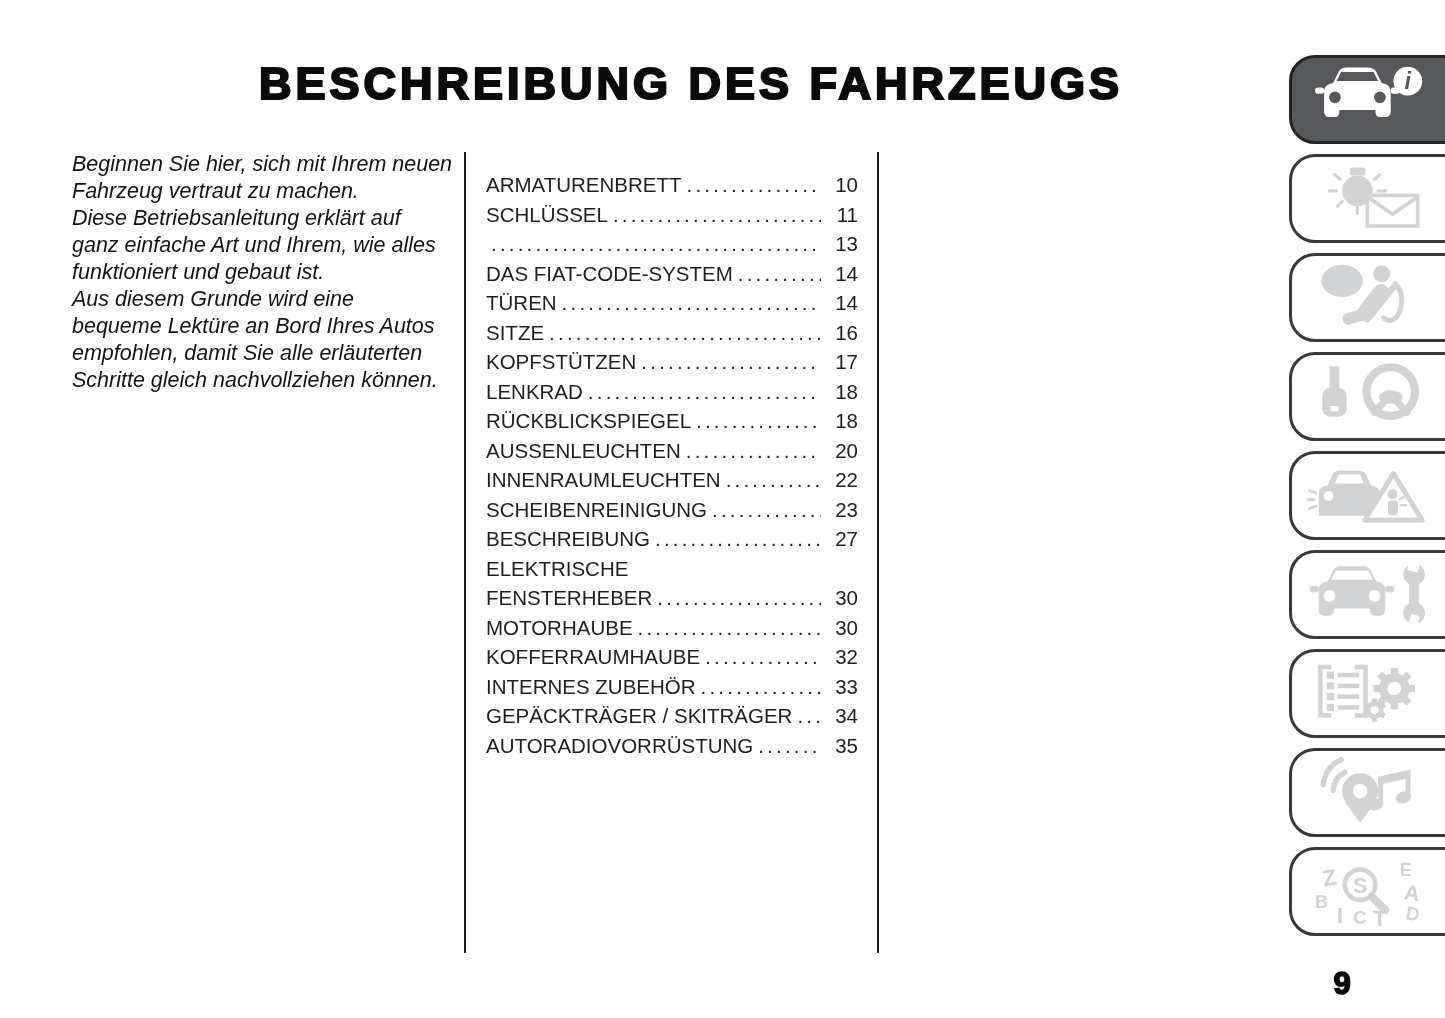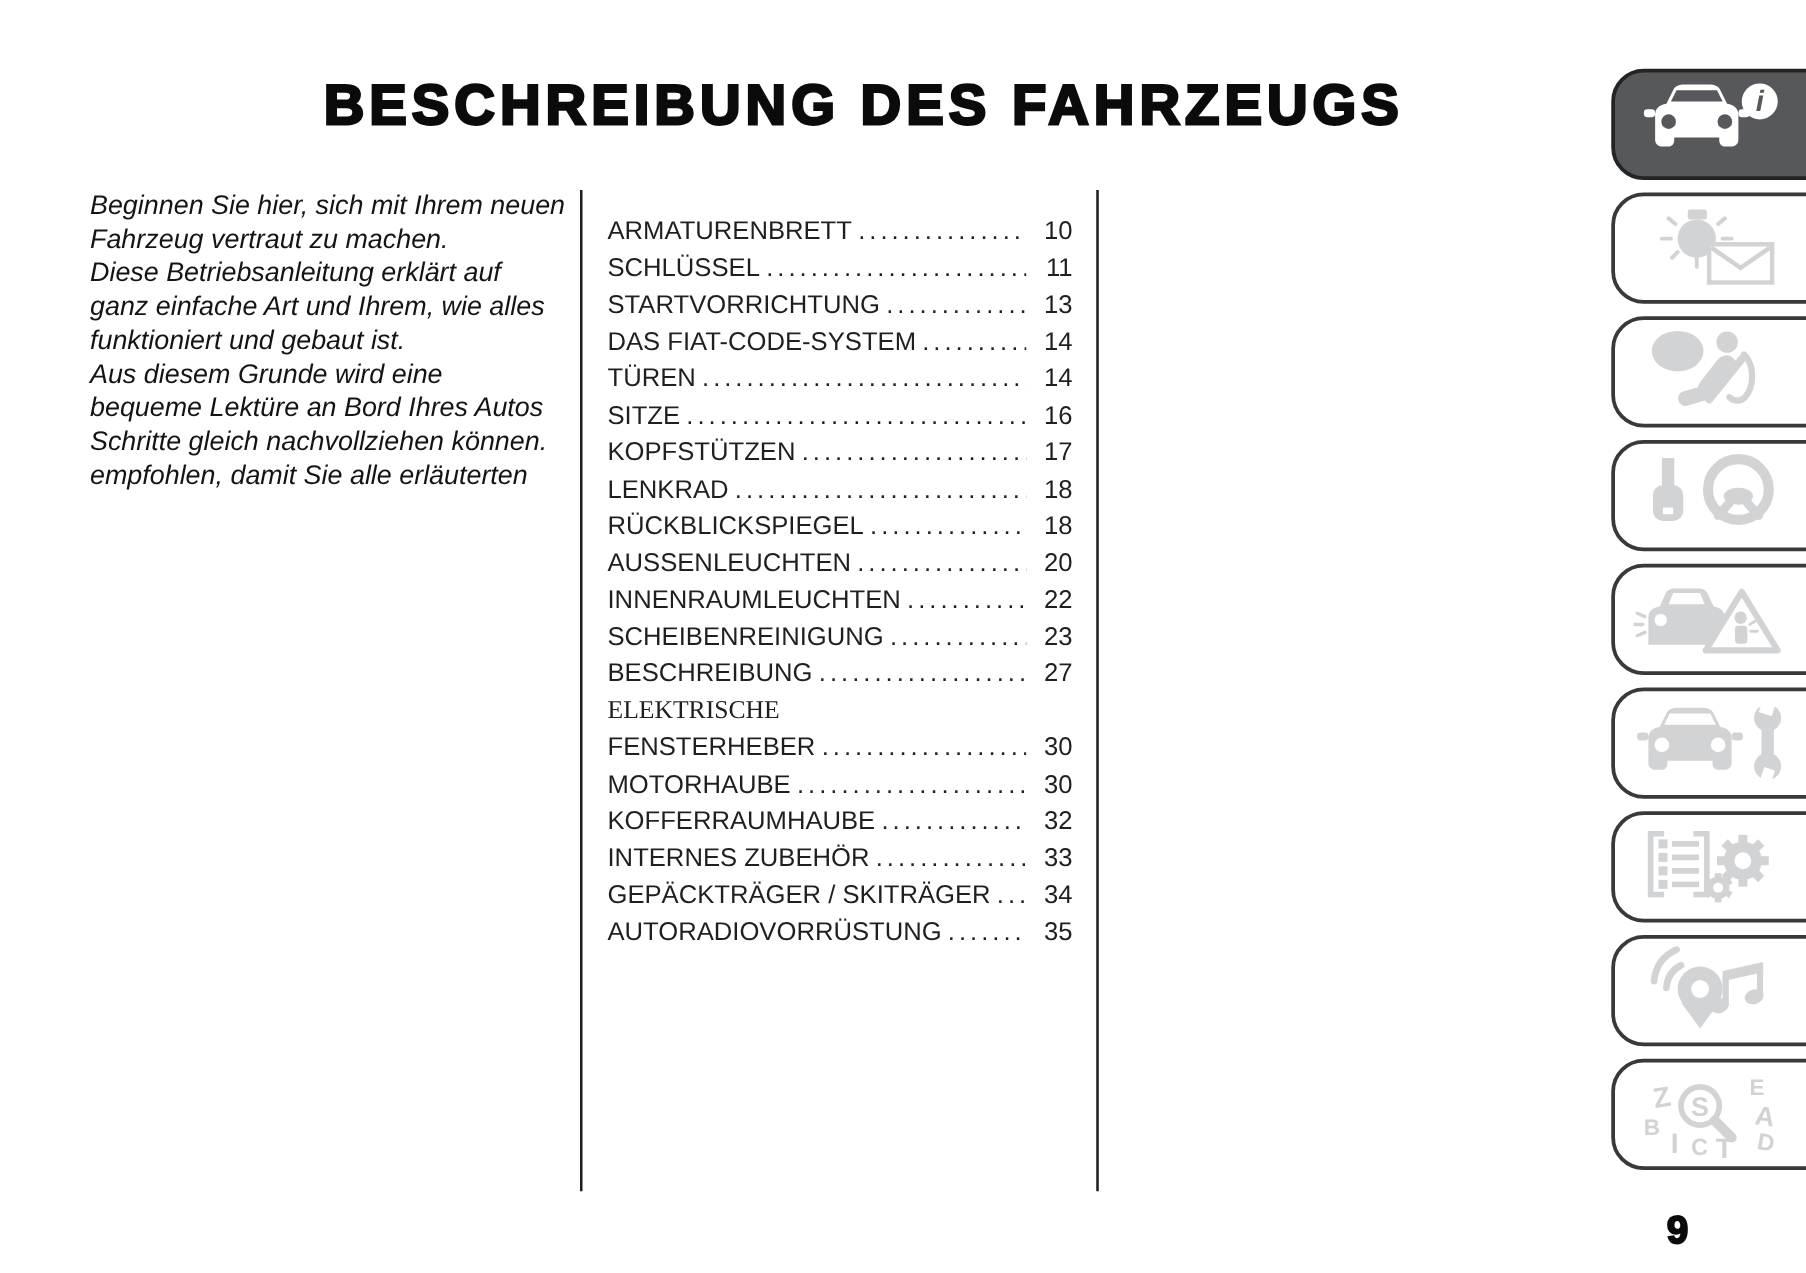--- a/index.html
+++ b/index.html
@@ -17,21 +17,21 @@
     font-style:italic;font-size:21.5px;line-height:27px;color:#141414;
   }
   .divider{position:absolute;top:152px;height:801px;width:2px;background:#1d1d1d;}
   .divider-left{left:464px;}
   .divider-right{left:877px;}
   .toc{
     position:absolute;left:486px;top:170px;width:372px;
     font-size:20.5px;color:#1f1f1f;
   }
   .toc-row{display:flex;align-items:baseline;line-height:29.5px;}
-  .toc-preline{line-height:29.5px;white-space:nowrap;font-family:Liberation Serif, serif;}
+  .toc-preline{line-height:29.5px;white-space:nowrap;}
   .toc-label{white-space:nowrap;}
   .toc-dots{flex:1;overflow:hidden;white-space:nowrap;margin:0 3px 0 5px;min-width:10px;}
   .toc-dots::after{
     content:"....................................................................";
     letter-spacing:3.2px;font-size:20.5px;color:#1f1f1f;
   }
   .toc-page{flex:none;width:34px;text-align:right;}
   .sidebar{position:absolute;left:1289px;top:55px;width:220px;}
   .tab{
     width:210px;height:89px;box-sizing:border-box;margin-bottom:10px;
@@ -53,40 +53,39 @@
 <h1 class="title">BESCHREIBUNG DES FAHRZEUGS</h1>
 
 <div class="intro">
     <div>Beginnen Sie hier, sich mit Ihrem neuen</div>
     <div>Fahrzeug vertraut zu machen.</div>
     <div>Diese Betriebsanleitung erklärt auf</div>
     <div>ganz einfache Art und Ihrem, wie alles</div>
     <div>funktioniert und gebaut ist.</div>
     <div>Aus diesem Grunde wird eine</div>
     <div>bequeme Lektüre an Bord Ihres Autos</div>
+    <div>empfohlen, damit Sie alle erläuterten</div>
     <div>Schritte gleich nachvollziehen können.</div>
-    <div>empfohlen, damit Sie alle erläuterten</div>
   </div>
 
 <div class="divider divider-left"></div>
 <div class="divider divider-right"></div>
 
 <div class="toc">
     <div class="toc-row">
       <span class="toc-label">ARMATURENBRETT</span>
       <span class="toc-dots"></span>
       <span class="toc-page">10</span>
     </div>
     <div class="toc-row">
       <span class="toc-label">SCHLÜSSEL</span>
       <span class="toc-dots"></span>
       <span class="toc-page">11</span>
     </div>
     <div class="toc-row">
-      <span class="toc-label">STARTVORRICHTUNG</span>
       <span class="toc-dots"></span>
       <span class="toc-page">13</span>
     </div>
     <div class="toc-row">
       <span class="toc-label">DAS FIAT-CODE-SYSTEM</span>
       <span class="toc-dots"></span>
       <span class="toc-page">14</span>
     </div>
     <div class="toc-row">
       <span class="toc-label">TÜREN</span>

